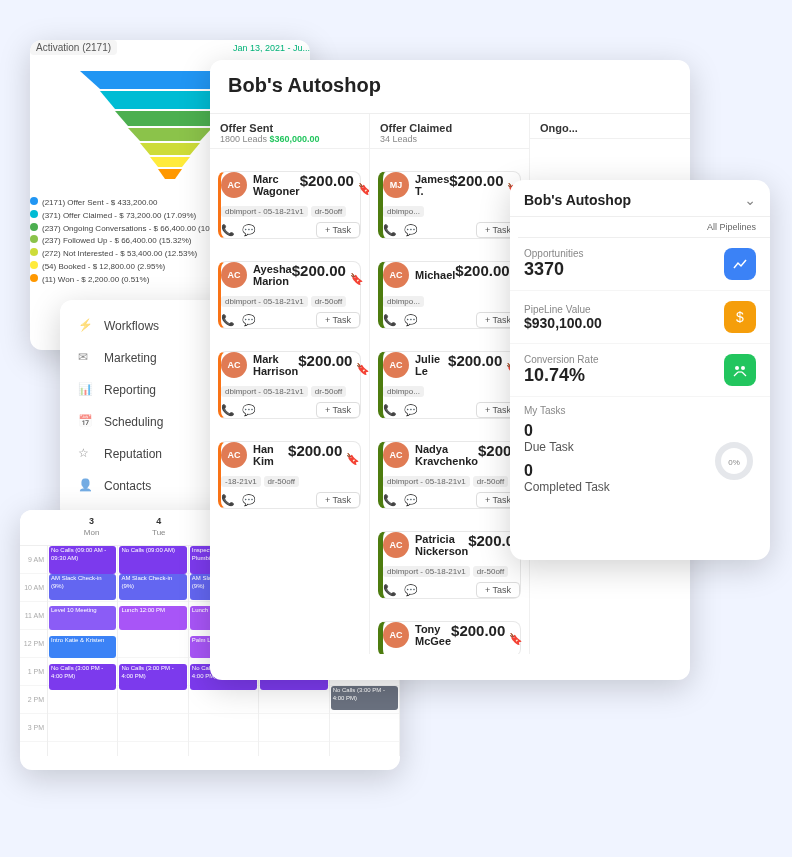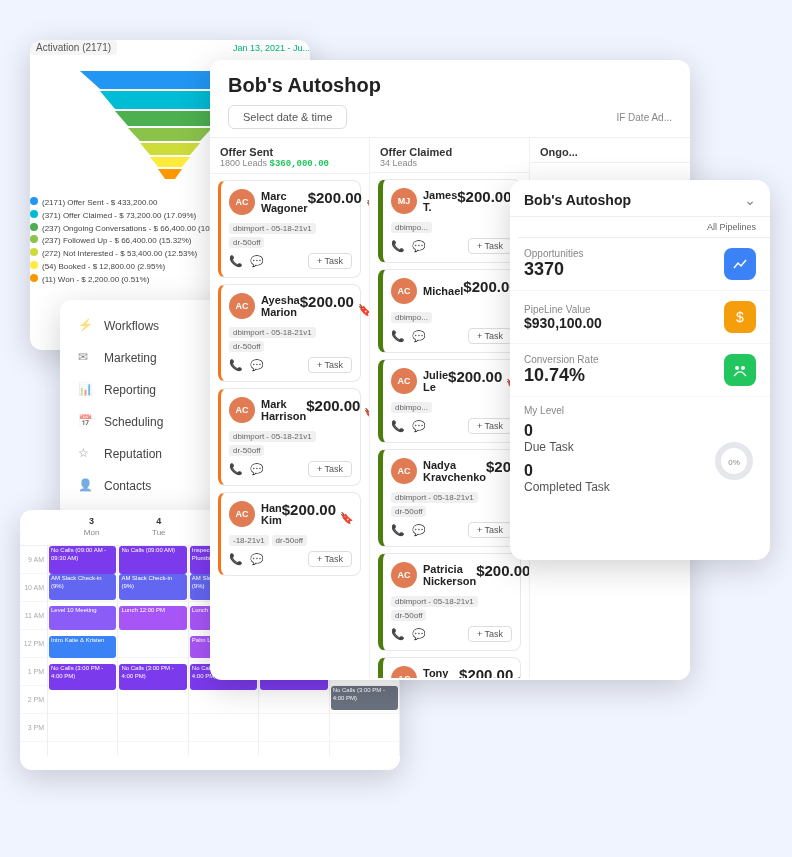--- a/index.html
+++ b/index.html
@@ -223,29 +223,27 @@
       font-weight: 600;
       color: #333;
     }
     .col-subtitle {
       font-size: 9px;
       color: #888;
     }
     .col-subtitle span {
       color: #22c55e;
       font-weight: 600;
-      font-family: Liberation Mono, monospace;
     }
 
     
     .lead-card {
-      margin: 6px 8px;
+      margin: 22px 8px;
       border: 1px solid #e8e8e8;
       border-radius: 8px;
-      padding: 8px;
       background: #fff;
     }
     .lead-top {
       display: flex;
       justify-content: space-between;
       align-items: flex-start;
       margin-bottom: 4px;
     }
     .lead-name {
       font-size: 11px;
@@ -604,24 +602,20 @@
           <div class="cal-event" style="top: 90px; height: 44px; background: rgb(99, 102, 241);">1st Choice Air Solutions Monthly Call 2:00 PM</div>
           <div class="cal-event" style="top: 140px; height: 24px; background: rgb(107, 114, 128);">No Calls (3:00 PM - 4:00 PM)</div>
         </div>
       </div>
   </div>
 </div>
 
 <div class="card pipeline-card">
   <div class="pipeline-header">
     <div class="pipeline-title">Bob's Autoshop</div>
-    <div class="pipeline-toolbar">
-      <button class="pipeline-date-btn">Select date &amp; time</button>
-      <span class="pipeline-date-badge">IF Date Ad...</span>
-    </div>
   </div>
   <div class="pipeline-columns" id="pipeline-columns-container">
   <div class="pipeline-col">
         <div class="col-header">
     <div class="col-title">Offer Sent</div>
     <div class="col-subtitle">1800 Leads <span>$360,000.00</span></div>
   </div>
         <div class="lead-card orange-border">
       <div class="lead-info-row">
         <div class="lead-top" style="flex:1">
@@ -894,21 +888,21 @@
         <circle cx="5" cy="6" r="2" fill="white"></circle>
           <circle cx="11" cy="6" r="2" fill="white"></circle>
         <line x1="2" y1="14" x2="6" y2="10" stroke="white" stroke-width="1.2"></line>
         <line x1="10" y1="10" x2="14" y2="14" stroke="white" stroke-width="1.2"></line>
         <line x1="6" y1="10" x2="10" y2="10" stroke="white" stroke-width="1.2"></line>
       </svg>
     </div>
   </div>
 
   <div class="dash-tasks">
-    <div class="dash-tasks-title">My Level</div>
+    <div class="dash-tasks-title">My Tasks</div>
     <div style="display:flex; justify-content:space-between; align-items:center;">
       <div>
         <div class="dash-task-row">
           <div>
             <div class="dash-task-val">0</div>
             <div class="dash-task-label">Due Task</div>
           </div>
         </div>
         <div class="dash-task-row" style="margin-top:8px;">
           <div>

